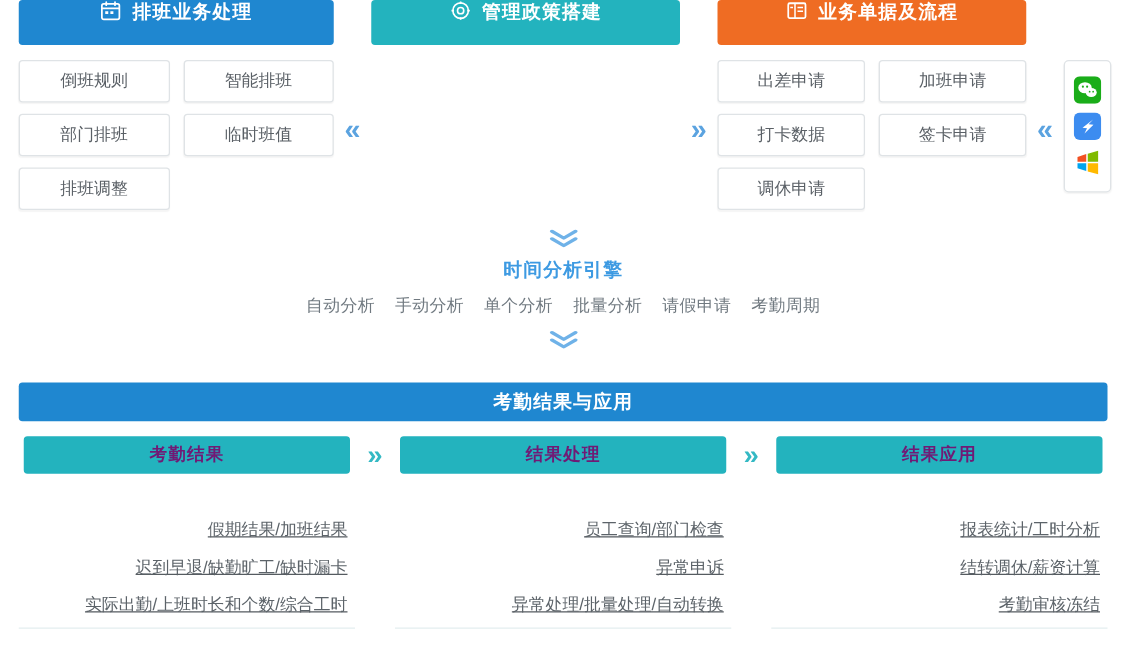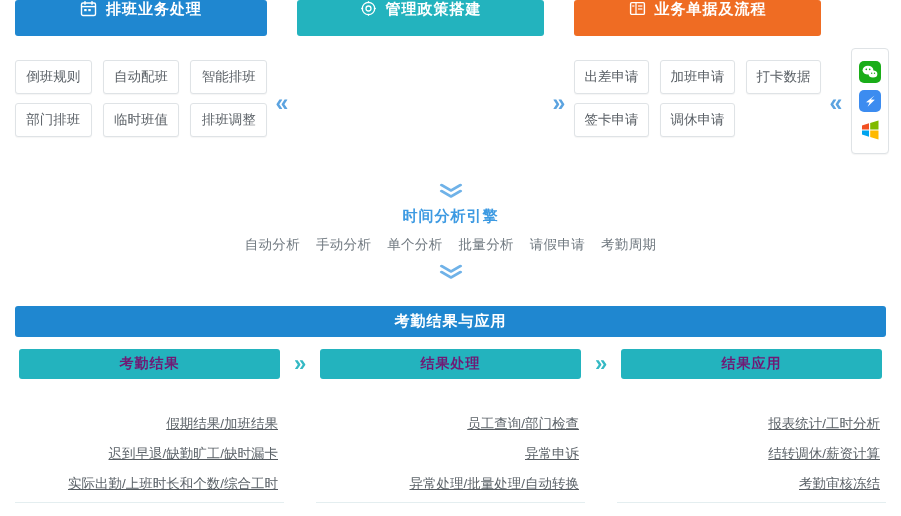--- a/index.html
+++ b/index.html
@@ -23,22 +23,22 @@
     height:36px;border-radius:3px;
     display:flex;align-items:flex-start;justify-content:center;
     color:#fff;font-size:15px;font-weight:bold;letter-spacing:1px;
   }
   .pillar-head .hicon{
     width:17px;height:17px;margin-right:9px;display:inline-block;
     position:relative;flex:0 0 auto;
   }
   .pillar-head svg{display:block;}
   .grid{
-    margin-top:24px;
-    display:grid;grid-template-columns:1fr 1fr 1fr;
+    margin-top:12px;
+    display:grid;grid-template-columns:1fr 1fr;
     gap:9px 11px;
   }
   .cell{
     height:32px;border:1px solid #dfe3e6;border-radius:3px;background:#fff;
     display:flex;align-items:center;justify-content:center;
     font-size:13.5px;color:#5a6066;
     box-shadow:0 1px 1px rgba(0,0,0,.045);
   }
 
   .sep{
@@ -127,21 +127,20 @@
             <line x1="5" y1="1.6" x2="5" y2="4.2" stroke="#fff" stroke-width="1.4" stroke-linecap="round"></line>
             <line x1="12" y1="1.6" x2="12" y2="4.2" stroke="#fff" stroke-width="1.4" stroke-linecap="round"></line>
             <rect x="4.2" y="9" width="2.4" height="2.2" fill="#fff"></rect>
             <rect x="8.3" y="9" width="2.4" height="2.2" fill="#fff"></rect>
           </svg>
         </span>
         <span>排班业务处理</span>
       </div>
       <div class="grid">
         <div class="cell">倒班规则</div>
-        <div class="cell">自动配班</div>
         <div class="cell">智能排班</div>
         <div class="cell">部门排班</div>
         <div class="cell">临时班值</div>
         <div class="cell">排班调整</div>
       </div>
     </div>
 
     <div class="sep" style="color: rgb(91, 163, 224);">«</div>
 
     <div class="pillar" style="width:247px;">

